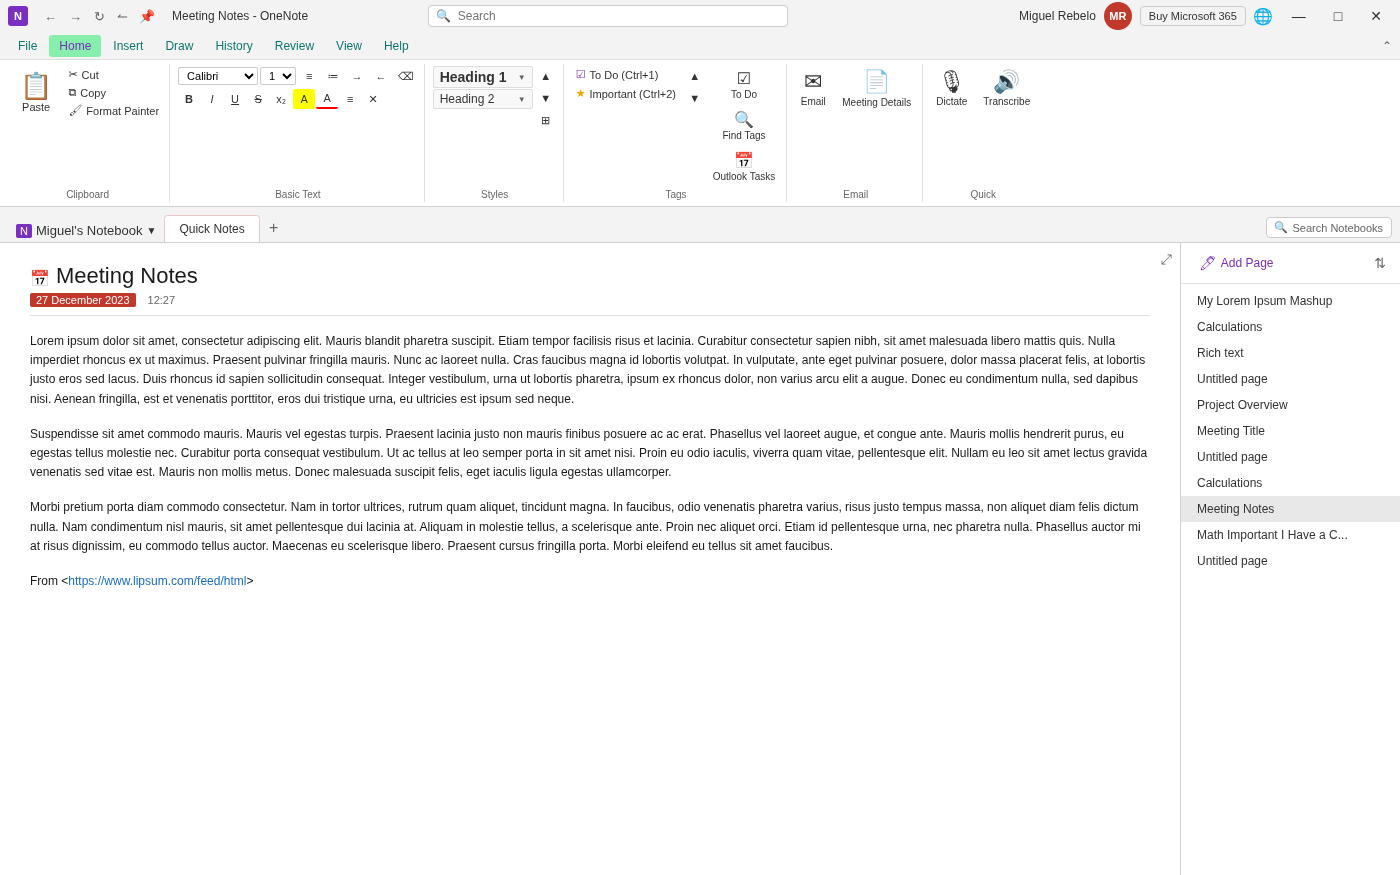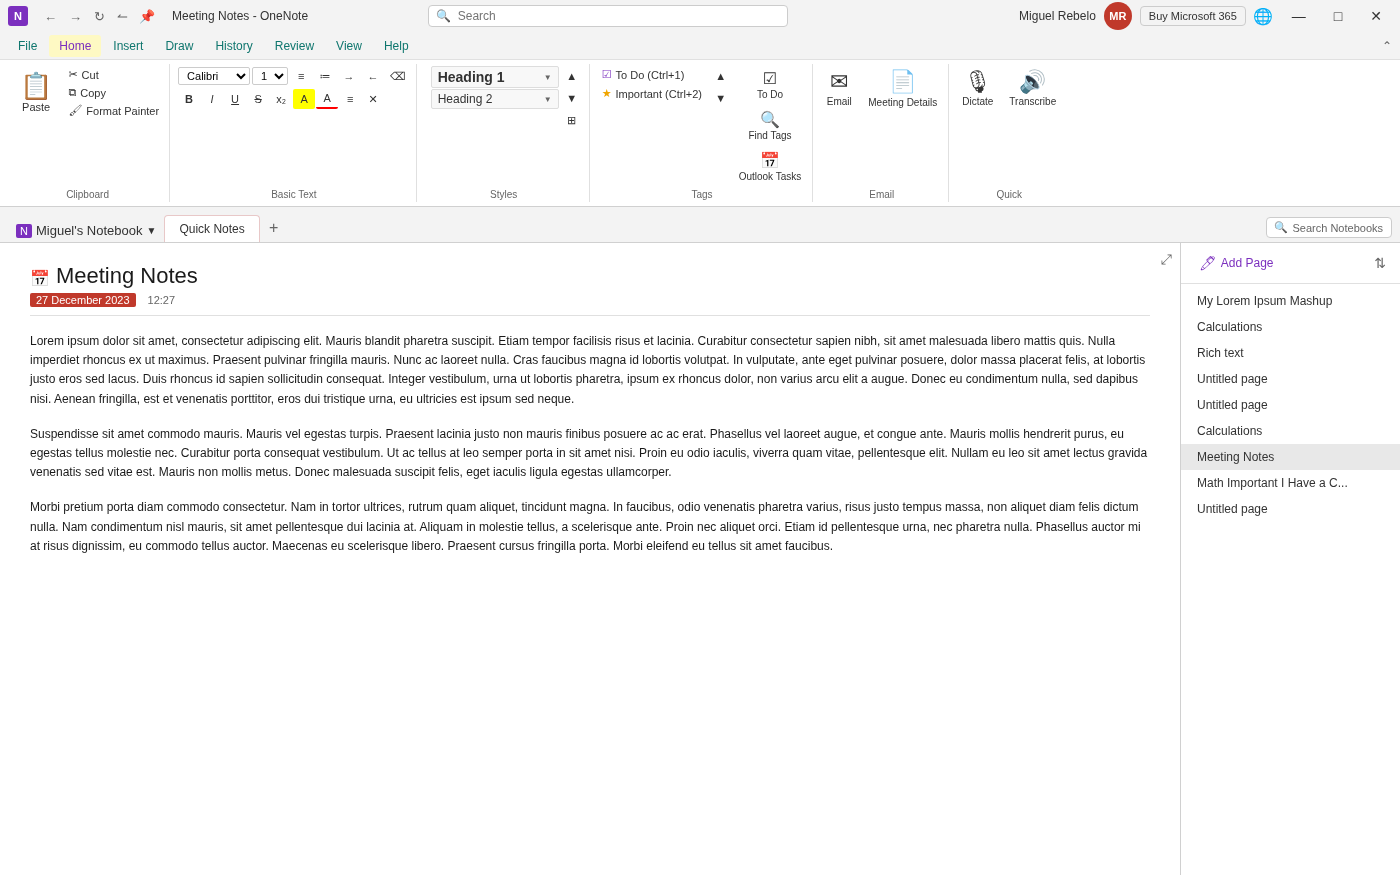--- a/index.html
+++ b/index.html
@@ -45,21 +45,21 @@
       gap: 2px;
       border-bottom: 1px solid #e0e0e0;
     }
     .menu-item {
       padding: 4px 10px;
       cursor: pointer;
       border-radius: 3px;
       font-size: 12px;
       color: #0f766e;
     }
-    .menu-item.active { background: #fef9c3; color: #7B2FBE; font-weight: 500; }
+    .menu-item.active { background: #86efac; color: #7B2FBE; font-weight: 500; }
 
     
     .ribbon {
       background: white;
       border-bottom: 1px solid #d0d0d0;
       padding: 4px 6px;
       display: flex;
       align-items: stretch;
       gap: 2px;
       min-height: 82px;
@@ -107,33 +107,33 @@
     }
     .clipboard-small-btns { display: flex; flex-direction: column; gap: 1px; }
     .clipboard-small-btn {
       display: flex; align-items: center; gap: 4px;
       padding: 2px 4px; cursor: pointer; border: none; background: none;
       border-radius: 2px; font-size: 11px; color: #333; white-space: nowrap;
     }
 
     
     .style-dropdown {
-      display: flex; flex-direction: column; gap: 1px; width: 128px; margin-left: 6px;
+      display: flex; flex-direction: column; gap: 1px; width: 100px;
     }
     .style-item {
       display: flex; align-items: center; justify-content: space-between;
       padding: 2px 6px; cursor: pointer; border: none; background: #f8f8f8;
       border-radius: 2px; font-size: 11px; color: #333; border: 1px solid #ddd;
     }
     .style-item .h1 { font-size: 14px; font-weight: 600; }
     .style-item .h2 { font-size: 12px; font-weight: 500; }
     .font-row { display: flex; align-items: center; gap: 2px; }
     .font-select {
       border: 1px solid #ccc; background: white; border-radius: 2px;
-      padding: 1px 4px; font-size: 11px; width: 72px; cursor: pointer;
+      padding: 1px 4px; font-size: 11px; width: 80px; cursor: pointer;
     }
     .font-size-select {
       border: 1px solid #ccc; background: white; border-radius: 2px;
       padding: 1px 4px; font-size: 11px; width: 36px; cursor: pointer;
     }
 
     
     .tags-group { display: flex; flex-direction: column; gap: 2px; width: 110px; }
     .tag-item {
       display: flex; align-items: center; gap: 4px;
@@ -452,36 +452,41 @@
       <div class="page-meta">
         <span class="page-date">27 December 2023</span>
         <span class="page-time">12:27</span>
       </div>
     </div>
     <hr class="page-divider">
     <div class="page-body">
       <p>Lorem ipsum dolor sit amet, consectetur adipiscing elit. Mauris blandit pharetra suscipit. Etiam tempor facilisis risus et lacinia. Curabitur consectetur sapien nibh, sit amet malesuada libero mattis quis. Nulla imperdiet rhoncus ex ut maximus. Praesent pulvinar fringilla mauris. Nunc ac laoreet nulla. Cras faucibus magna id lobortis volutpat. In vulputate, ante eget pulvinar posuere, dolor massa placerat felis, at lobortis justo eros sed lacus. Duis rhoncus id sapien sollicitudin consequat. Integer vestibulum, urna ut lobortis pharetra, ipsum ex rhoncus dolor, non varius arcu elit a augue. Donec eu condimentum nulla, sed dapibus nisi. Aenean fringilla, est et venenatis porttitor, eros dui tristique urna, eu ultricies est ipsum sed neque.</p>
       <p>Suspendisse sit amet commodo mauris. Mauris vel egestas turpis. Praesent lacinia justo non mauris finibus posuere ac ac erat. Phasellus vel laoreet augue, et congue ante. Mauris mollis hendrerit purus, eu egestas tellus molestie nec. Curabitur porta consequat vestibulum. Ut ac tellus at leo semper porta in sit amet nisi. Proin eu odio iaculis, viverra quam vitae, pellentesque elit. Nullam eu leo sit amet lectus gravida venenatis sed vitae est. Mauris non mollis metus. Donec malesuada suscipit felis, eget iaculis ligula egestas ullamcorper.</p>
       <p>Morbi pretium porta diam commodo consectetur. Nam in tortor ultrices, rutrum quam aliquet, tincidunt magna. In faucibus, odio venenatis pharetra varius, risus justo tempus massa, non aliquet diam felis dictum nulla. Nam condimentum nisl mauris, sit amet pellentesque dui lacinia at. Aliquam in molestie tellus, a scelerisque ante. Proin nec aliquet orci. Etiam id pellentesque urna, nec pharetra nulla. Phasellus auctor mi at risus dignissim, eu commodo tellus auctor. Maecenas eu scelerisque libero. Praesent cursus fringilla porta. Morbi eleifend eu tellus sit amet faucibus.</p>
+      <p>
+        <span>From &lt;</span><a href="#">https://www.lipsum.com/feed/html</a><span>&gt;</span>
+      </p>
     </div>
   </div>
 
   <div class="right-panel">
     <div class="right-panel-header">
       <button class="add-page-btn">
         <span style="color:#7B2FBE;font-size:14px;">🖊</span>
         <span>Add Page</span>
       </button>
       <button class="sort-btn">⇅</button>
     </div>
     <div class="pages-list">
       <div class="page-item">My Lorem Ipsum Mashup</div>
       <div class="page-item">Calculations</div>
       <div class="page-item">Rich text</div>
       <div class="page-item">Untitled page</div>
+      <div class="page-item">Project Overview</div>
+      <div class="page-item">Meeting Title</div>
       <div class="page-item">Untitled page</div>
       <div class="page-item">Calculations</div>
       <div class="page-item active">Meeting Notes</div>
       <div class="page-item">Math Important I Have a C...</div>
       <div class="page-item">Untitled page</div>
     </div>
   </div>
 
 </div>
 

